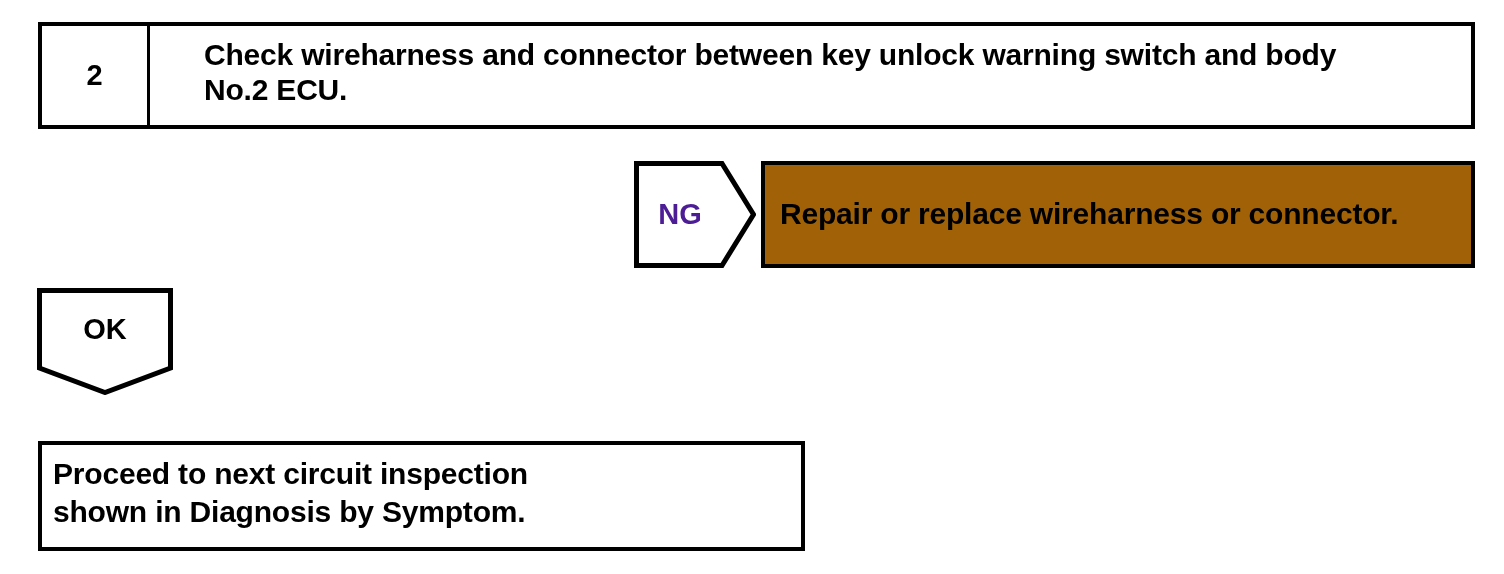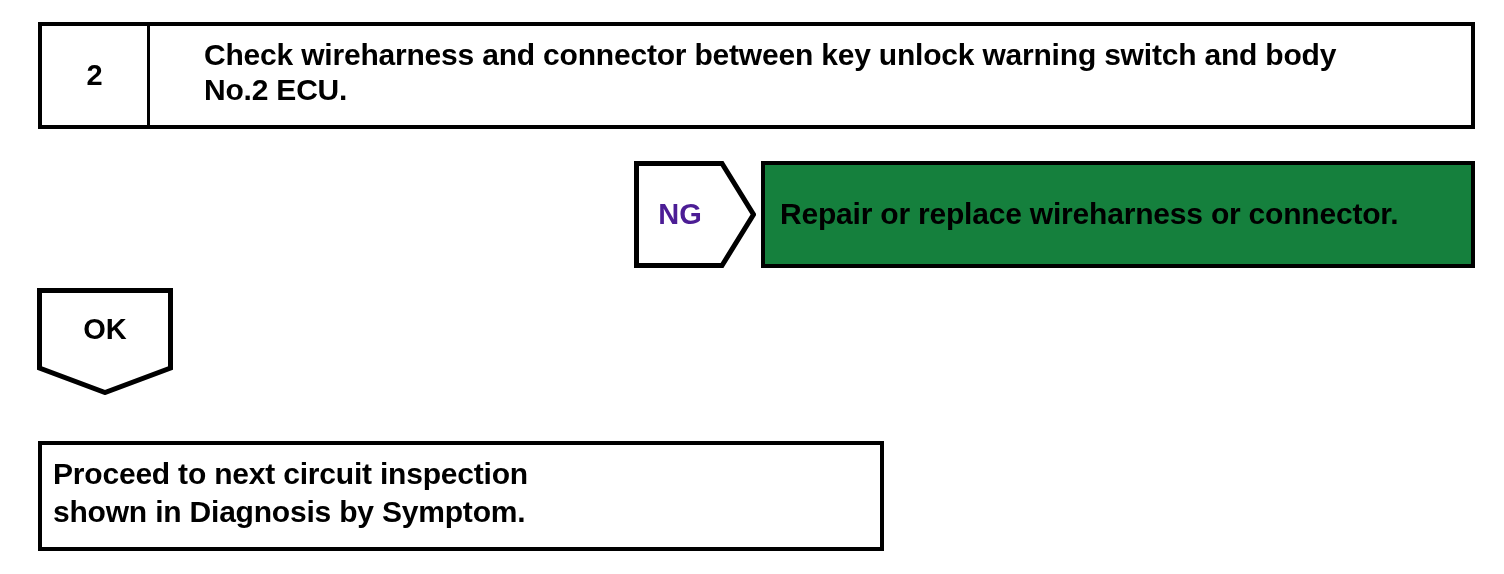--- a/index.html
+++ b/index.html
@@ -99,21 +99,21 @@
 
   
   .result-box {
     position: absolute;
     left: 761px;
     top: 161px;
     width: 714px;
     height: 107px;
     border: 4px solid #000000;
     box-sizing: border-box;
-    background: #15803d;
+    background: #a16207;
     display: flex;
     align-items: center;
   }
   .result-text {
     font-size: 30px;
     font-weight: bold;
     color: #000000;
     padding-left: 15px;
     letter-spacing: -0.2px;
     line-height: 1.15;
@@ -146,21 +146,21 @@
     font-weight: bold;
     color: #000000;
     letter-spacing: 0px;
   }
 
   
   .outcome-box {
     position: absolute;
     left: 38px;
     top: 441px;
-    width: 846px;
+    width: 767px;
     height: 110px;
     border: 4px solid #000000;
     box-sizing: border-box;
     background: #ffffff;
     padding: 10px 8px 0 11px;
   }
   .outcome-text {
     font-size: 30px;
     font-weight: bold;
     color: #000000;

